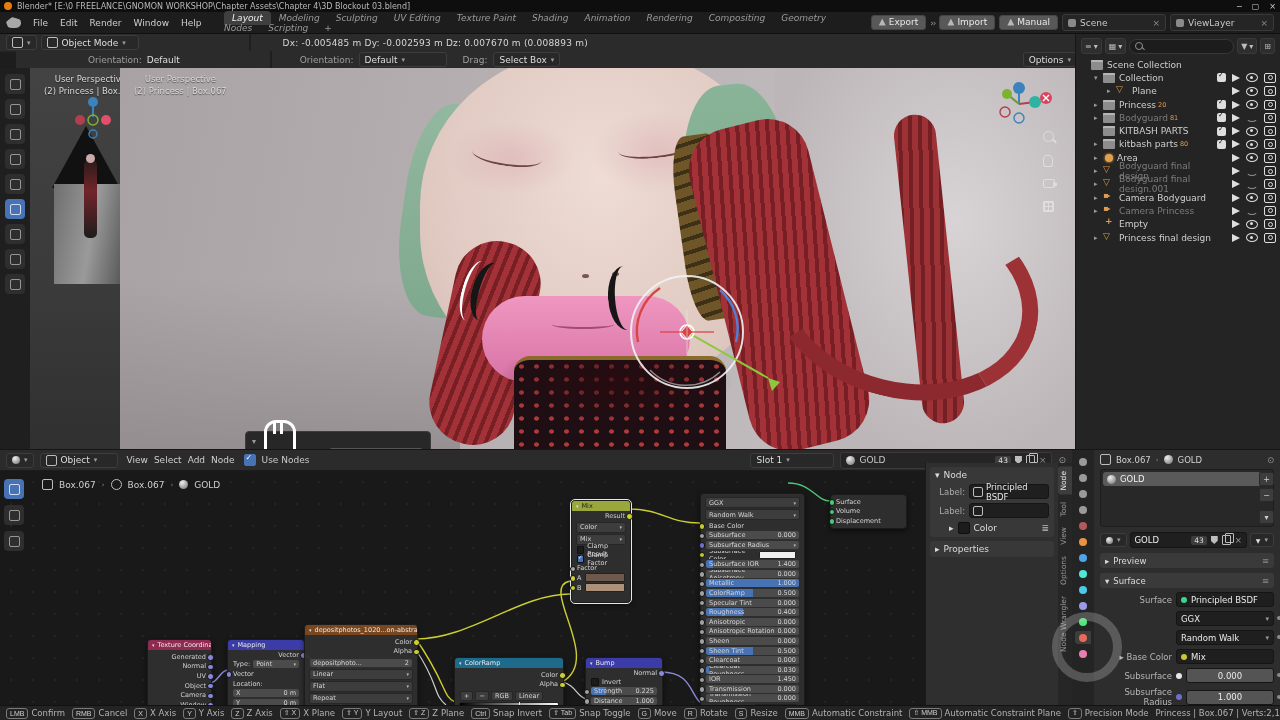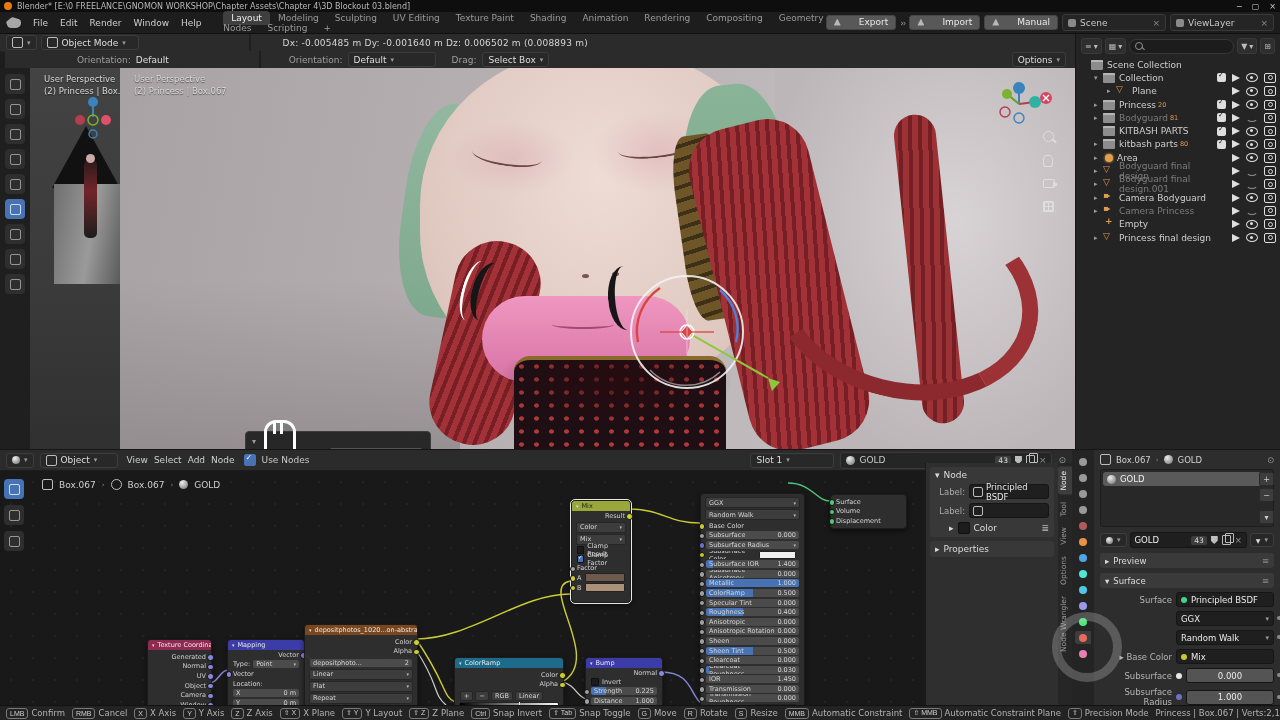--- a/index.html
+++ b/index.html
@@ -1,44 +1,44 @@
 <!DOCTYPE html>
 <html><head>
 <meta charset="utf-8">
 <style>
   html,body{margin:0;padding:0;background:#000;}
   #app{position:relative;width:1280px;height:720px;overflow:hidden;background:#1d1d1d;
        font-family:"DejaVu Sans",sans-serif;color:#c8c8c8;font-size:9px;
        -webkit-font-smoothing:antialiased;}
   .abs{position:absolute;}
-  .nowrap{white-space:nowrap;}
+  .nowrap{white-space:nowrap;text-align:center;}
 
   
   #titlebar{left:0;top:0;width:1280px;height:12px;background:#0e0e0e;display:flex;align-items:center;padding:0 4px;box-sizing:border-box;}
   #blender-dot{width:8px;height:8px;border-radius:50%;background:#e87d0d;margin-right:5px;flex:none;}
   #titlebar .t{font-size:8px;color:#b9b9b9;}
   #winbtns{margin-left:auto;display:flex;gap:10px;font-size:8px;color:#cfcfcf;}
 
   
   #menubar{left:0;top:12px;width:1280px;height:22px;background:#1d1d1d;border-bottom:1px solid #101010;display:flex;align-items:center;box-sizing:border-box;padding:0 6px;gap:2px;}
   #blender-logo{width:15px;height:11px;margin-right:4px;flex:none;background:#bfbfbf;border-radius:50% 50% 40% 40%;clip-path:polygon(0 45%,40% 0,100% 25%,100% 100%,15% 100%);opacity:.85;}
   .menu-item{padding:2px 6px;border-radius:3px;color:#cfcfcf;}
-  .wtab{padding:2px 8px;border-radius:4px 4px 0 0;color:#9a9a9a;margin-top:2px;}
+  .wtab{padding:2px 8px;border-radius:4px 4px 0 0;color:#9a9a9a;margin-top:2px;font-style:italic;}
   .wtab.active{background:#3f3f3f;color:#efefef;}
   #mb-right{margin-left:auto;display:flex;align-items:center;gap:4px;}
-  .chipbtn{background:#585858;border:1px solid #454545;border-radius:3px;padding:1px 7px 2px;color:#e8e8e8;display:flex;align-items:center;gap:18px;}
+  .chipbtn{background:#585858;border:1px solid #454545;border-radius:3px;padding:1px 7px 2px;color:#e8e8e8;display:flex;align-items:center;gap:3px;}
   .chipbtn .ic{width:7px;height:7px;background:#cfcfcf;clip-path:polygon(50% 0,100% 100%,0 100%);opacity:.8;}
   .chev{color:#9a9a9a;letter-spacing:-1px;}
   .idfield{background:#252525;border:1px solid #3a3a3a;border-radius:3px;height:15px;display:flex;align-items:center;padding:0 5px;gap:4px;min-width:92px;}
   .idfield .sw{width:8px;height:8px;border-radius:2px;background:#8a8a8a;}
   .idfield .x{color:#8a8a8a;}
 
   
   #toolrow1{left:0;top:34px;width:1075px;height:17px;background:#2b2b2b;border-bottom:1px solid #242424;display:flex;align-items:center;}
-  #toolrow2{left:5px;top:51px;width:1075px;height:17px;background:#2b2b2b;border-bottom:1px solid #1a1a1a;display:flex;align-items:center;}
+  #toolrow2{left:16px;top:51px;width:1075px;height:17px;background:#2b2b2b;border-bottom:1px solid #1a1a1a;display:flex;align-items:center;}
   .vdiv{width:2px;height:100%;background:#1f1f1f;margin:0 2px;flex:none;}
   .ddfield{background:#282828;border:1px solid #3d3d3d;border-radius:3px;height:13px;display:flex;align-items:center;padding:0 5px;gap:4px;color:#dedede;}
   .ddfield::after{content:"▾";color:#9a9a9a;font-size:7px;}
   .lbl{color:#9f9f9f;}
   #readout{color:#d6d6d6;font-size:9px;letter-spacing:.2px;}
   #optionsdd{margin-left:auto;margin-right:14px;}
 
   
   #vtoolbar{left:0;top:68px;width:30px;height:381px;background:#1f1f1f;display:flex;flex-direction:column;align-items:center;padding-top:6px;gap:5px;box-sizing:border-box;}
   .tool-icon{width:20px;height:20px;border-radius:4px;background:#2e2e2e;position:relative;flex:none;}
@@ -300,21 +300,21 @@
         <span class="bc-ic"></span>
       </span>
     <span style="width:4px"></span>
     <span class="ddfield" style="min-width:86px">
         <span class="bc-ic"></span>
         <span>Object Mode</span>
       </span>
     <span style="flex:0 0 108px"></span>
     <span class="vdiv"></span>
     <span style="width:30px"></span>
-    <span id="readout" class="nowrap">Dx: -0.005485 m    Dy: -0.001640 m    Dz: 0.006502 m (0.008893 m)</span>
+    <span id="readout" class="nowrap">Dx: -0.005485 m    Dy: -0.002593 m    Dz: 0.007670 m (0.008893 m)</span>
   </div>
   <div id="toolrow2" class="abs">
     <span style="width:72px"></span>
     <span class="lbl">Orientation:</span>
     <span style="width:5px"></span>
     <span style="color:#dedede">Default</span>
     <span style="flex:0 0 88px"></span>
     <span class="vdiv"></span>
     <span style="width:26px"></span>
     <span class="lbl">Orientation:</span>

